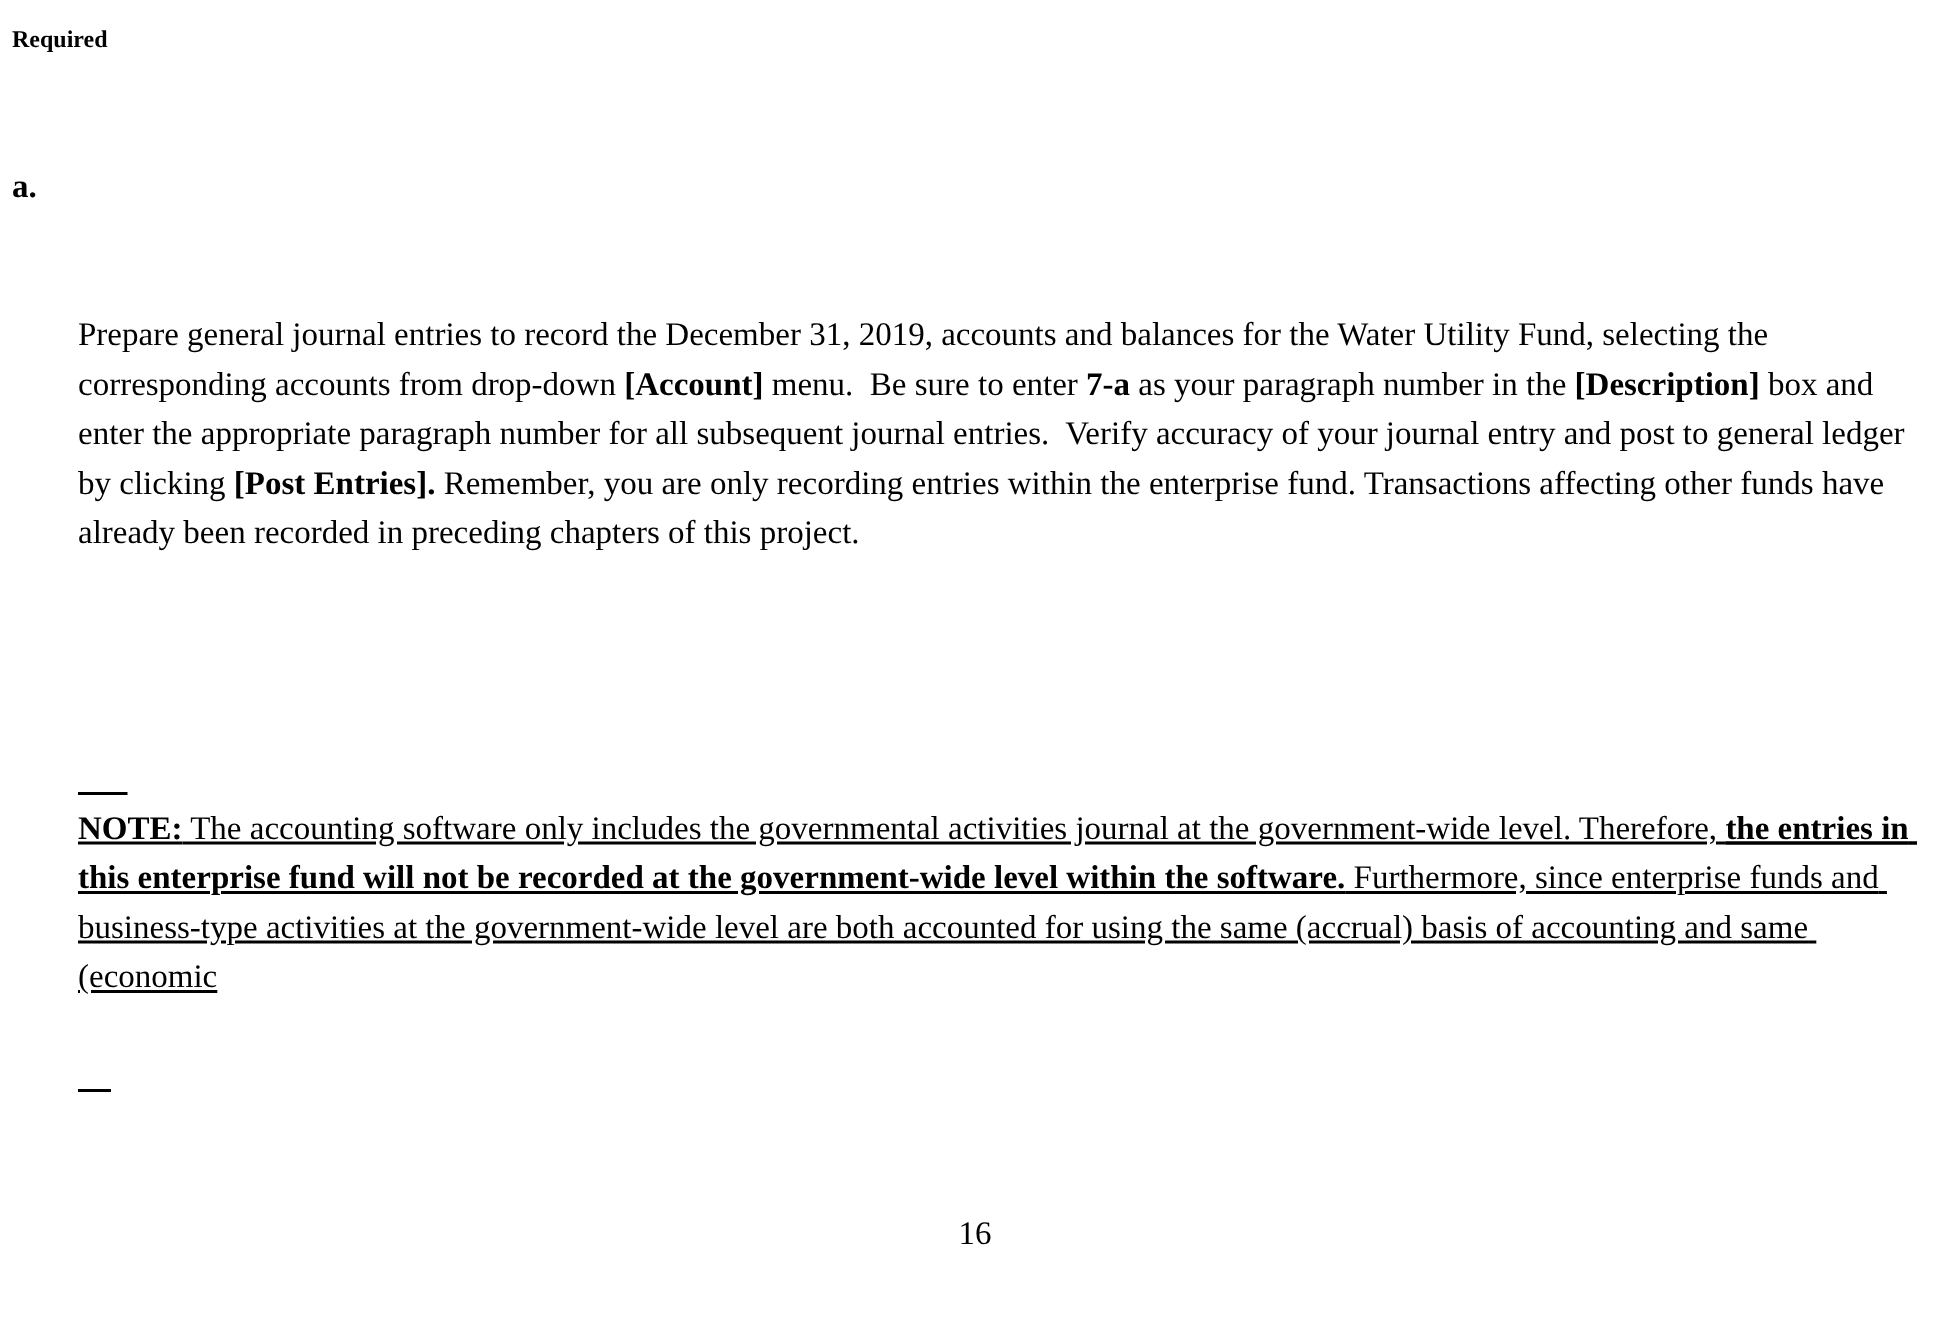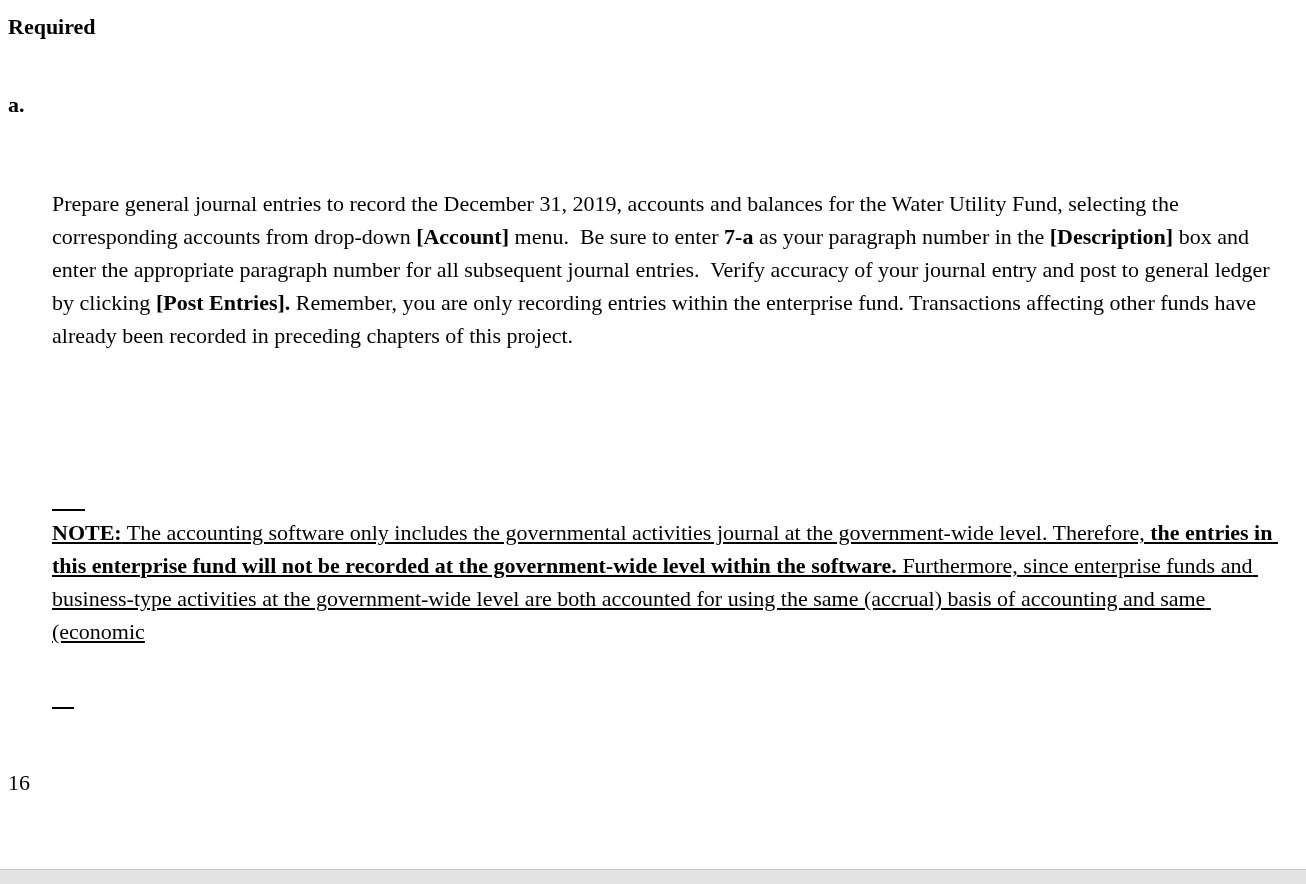--- a/index.html
+++ b/index.html
@@ -13,35 +13,35 @@
   }
   .doc { padding: 10px 14px 0 8px; }
   .txt {
     font-size: 22px;
     line-height: 33px;
     white-space: pre-wrap;
   }
   .b  { font-weight: bold; }
   .bu { font-weight: bold; text-decoration: underline; }
   .heading {
-    font-size: 22px;
+    font-size: 16px;
     line-height: 33px;
     font-weight: bold;
-    margin-bottom: 45px;
+    margin-bottom: 64px;
   }
   .item { position: relative; padding-left: 44px; }
   .marker {
     position: absolute;
     left: 0;
     top: 0;
     font-weight: bold;
   }
   .indent { padding-left: 44px; }
   .note { margin-top: 32px; text-decoration: underline; }
-  .page-number { margin-top: 52px; }
+  .page-number { text-align: center; margin-top: 72px; }
   .band {
     margin-top: 70px;
     margin-left: -8px;
     margin-right: -14px;
     height: 22px;
     background: #e3e3e3;
     border-top: 1px solid #c6c6c6;
     border-bottom: 1px solid #c6c6c6;
   }
 </style>

